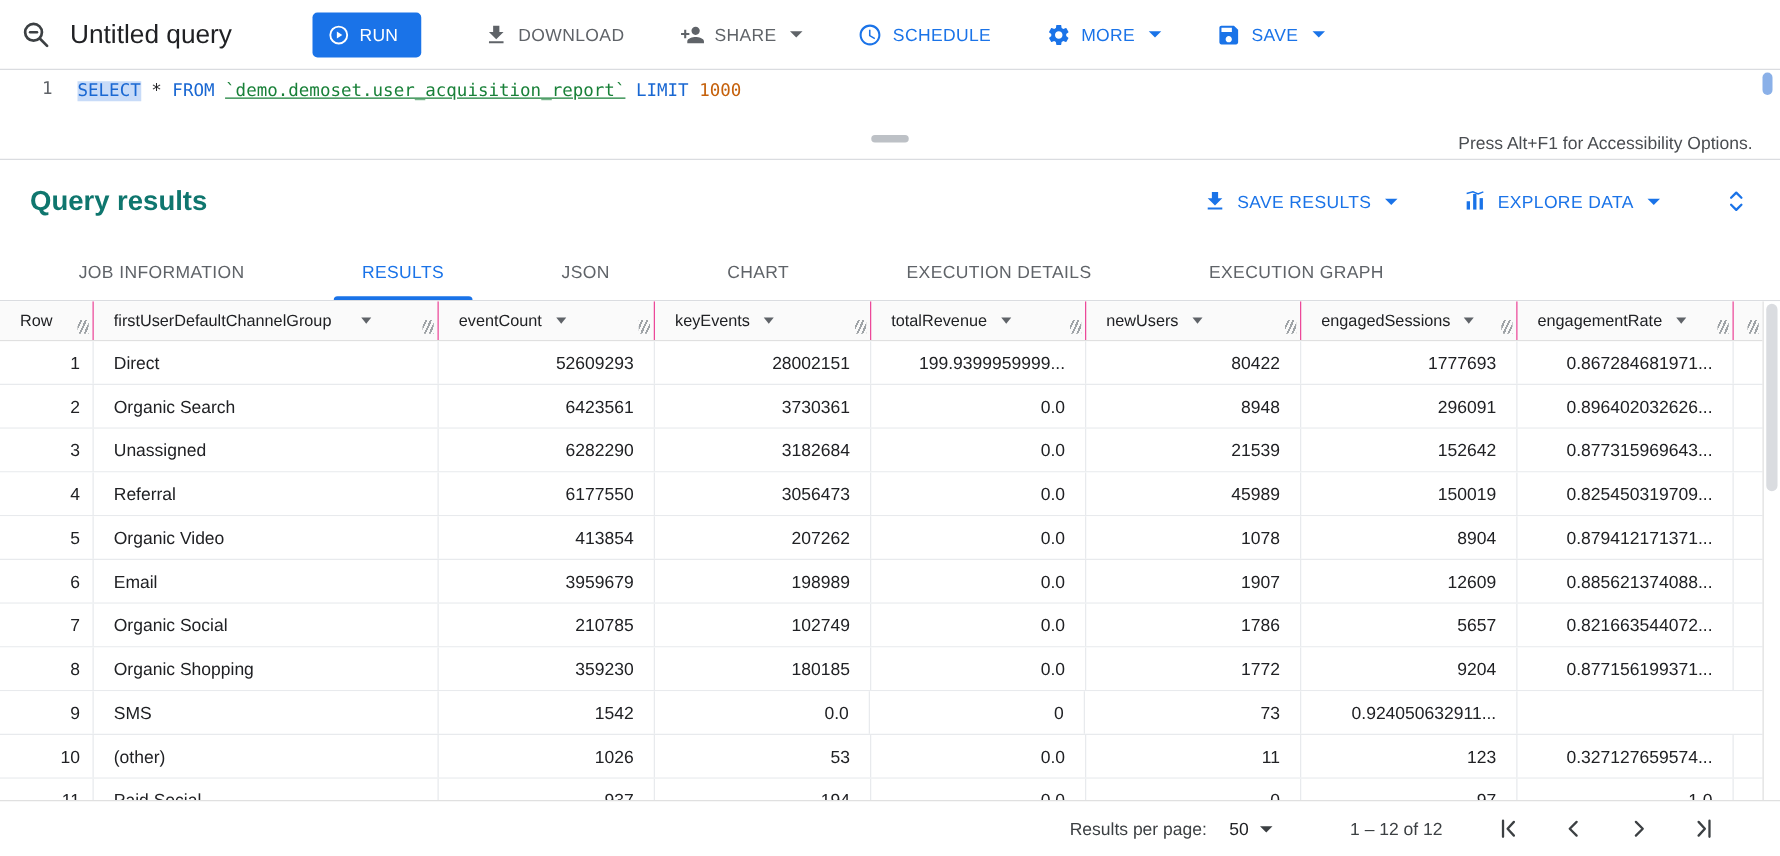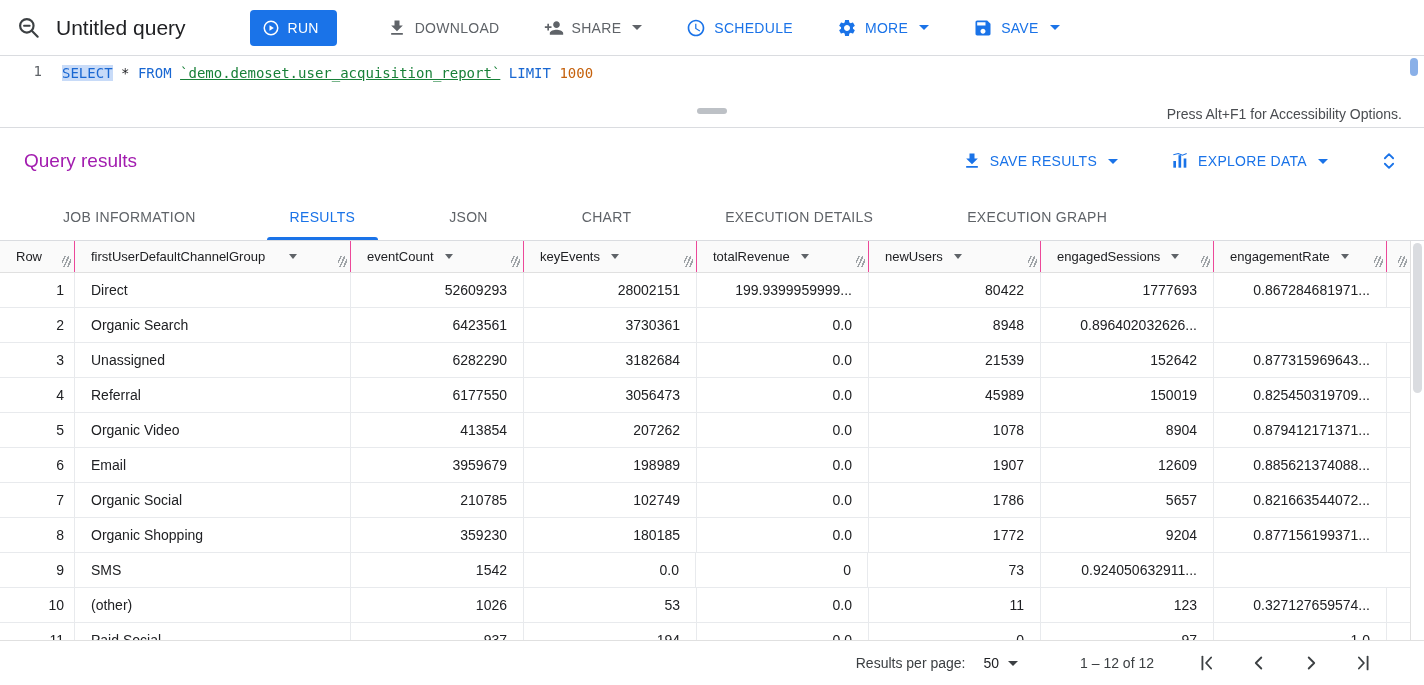--- a/index.html
+++ b/index.html
@@ -34,21 +34,21 @@
   .numlit { color:#c5610c;text-align:right; }
   .editor-scrollbar { position:absolute; right:6px; top:2px; width:8px; height:18px; background:#8ab0e8; border-radius:4px; }
 
   
   .split-strip { height:24px; flex:none; position:relative; border-bottom:1px solid #dadce0; background:#fff; }
   .drag-handle { position:absolute; left:50%; top:4px; transform:translateX(-50%); width:30px; height:6px; border-radius:3px; background:#bdc1c6; cursor:row-resize; }
   .a11y-hint { position:absolute; right:22px; top:2px; font-size:14px; color:#4a4d51; }
 
   
   .results-header { height:66px; flex:none; display:flex; align-items:center; padding:0 24px; background:#fff; }
-  .results-title { font-size:19px; font-weight:400; color:#a21caf; }
+  .results-title { font-size:22px; font-weight:700; color:#0f766e; }
   .rh-spacer { flex:1; }
   .rh-btn { display:flex; align-items:center; gap:8px; background:none; border:none; color:#1a73e8; font-family:inherit;
     font-size:14px; font-weight:500; letter-spacing:.3px; cursor:pointer; margin-left:52px; white-space:nowrap; }
   .expand-btn { background:none; border:none; cursor:pointer; margin-left:50px; color:#1a73e8; display:flex; align-items:center; }
 
   
   .tabs { height:47px; flex:none; display:flex; align-items:stretch; border-bottom:1px solid #dadce0; background:#fff; }
   .tab { display:flex; align-items:center; padding:0 31px; font-size:14px; font-weight:500; letter-spacing:.3px;
     color:#5f6368; cursor:pointer; position:relative; white-space:nowrap;margin-left:32px; }
   .tab.active { color:#1a73e8; }
@@ -264,20 +264,21 @@
     <div class="td col-6 num">0.867284681971...</div>
     <div class="td col-x"></div>
   </div>
         <div class="tr">
     <div class="td col-row rownum">2</div>
     <div class="td col-0">Organic Search</div>
     <div class="td col-1 num">6423561</div>
     <div class="td col-2 num">3730361</div>
     <div class="td col-3 num">0.0</div>
     <div class="td col-4 num">8948</div>
+    <div class="td col-5 num">296091</div>
     <div class="td col-6 num">0.896402032626...</div>
     <div class="td col-x"></div>
   </div>
         <div class="tr">
     <div class="td col-row rownum">3</div>
     <div class="td col-0">Unassigned</div>
     <div class="td col-1 num">6282290</div>
     <div class="td col-2 num">3182684</div>
     <div class="td col-3 num">0.0</div>
     <div class="td col-4 num">21539</div>

